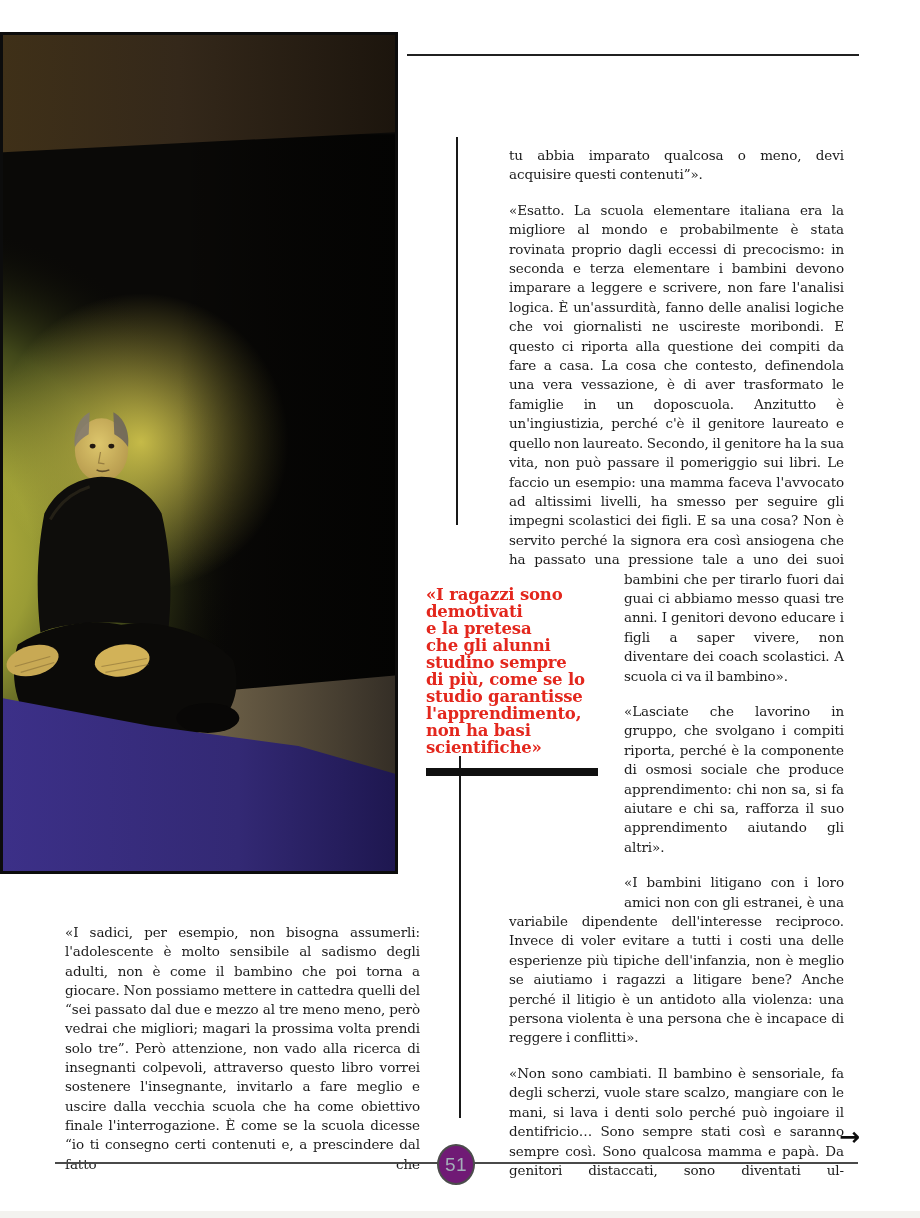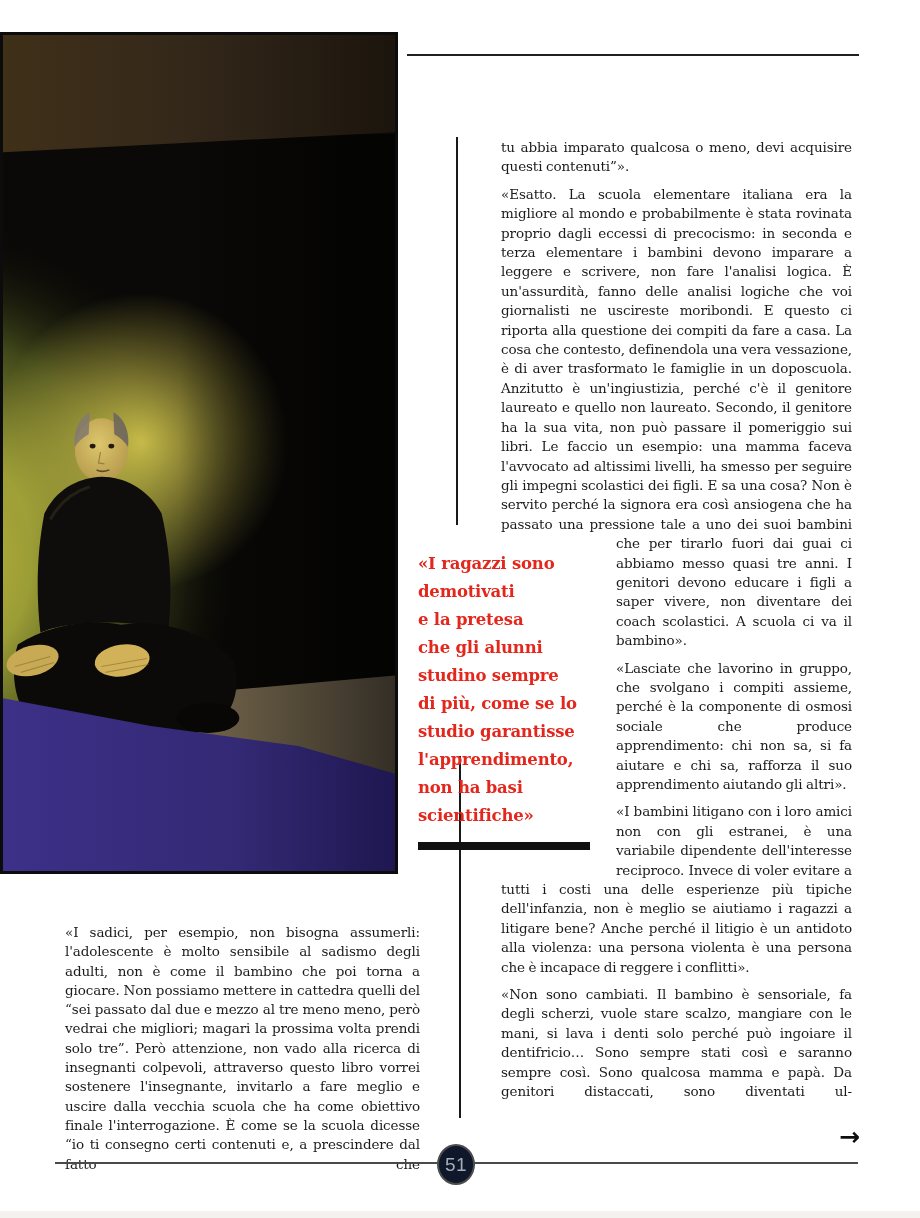--- a/index.html
+++ b/index.html
@@ -15,41 +15,41 @@
   .rule-top{position:absolute;left:407px;top:54px;width:452px;height:2px;background:#202020;}
   .vrule-1{position:absolute;left:456px;top:137px;width:2px;height:388px;background:#191919;}
   .vrule-2{position:absolute;left:459px;top:756px;width:2px;height:362px;background:#191919;}
   .rule-bottom{position:absolute;left:55px;top:1162px;width:803px;height:2px;background:#4a4a4a;}
   .page-edge{position:absolute;left:0;top:1211px;width:920px;height:7px;background:#f3f2ef;}
 
   
   .col-right{position:absolute;left:493px;top:130px;width:367px;
     font-size:13.5px;line-height:19.4px;text-align:justify;
     letter-spacing:-0.1px;word-spacing:-0.6px;}
-  .col-right p{margin:8px;}
+  .col-right p{margin:16px;}
   .q{font-weight:bold;}
   .force-just{text-align-last:justify;}
 
   .col-left{position:absolute;left:55px;top:913px;width:375px;
     font-size:13.5px;line-height:19.3px;text-align:justify;
     letter-spacing:-0.1px;word-spacing:-0.6px;}
   .col-left p{margin:10px;}
 
   
   .pull{display:block;float:left;width:180px;height:328px;
     margin-left:-83px;margin-right:18px;padding-top:16px;box-sizing:border-box;
     text-align:left;text-align-last:auto;}
   .pull-text{display:block;white-space:pre-line;color:#e3271d;
-    font-weight:bold;font-size:16.5px;line-height:28px;
+    font-weight:bold;font-size:16.5px;line-height:17px;
     letter-spacing:-0.2px;word-spacing:0;}
   .pull-bar{display:block;width:172px;height:8px;background:#101010;margin-top:12px;}
 
   
   .page-circle{position:absolute;left:437px;top:1144px;width:34px;height:37px;
-    background:#0f172a;border:2px solid #4c4c4c;border-radius:50%;z-index:2;
+    background:#701a75;border:2px solid #4c4c4c;border-radius:50%;z-index:2;
     display:flex;align-items:center;justify-content:center;
     font-family:"Liberation Sans",sans-serif;font-weight:300;font-size:19px;
     color:#a3aeb8;letter-spacing:0.5px;}
   .next-arrow{position:absolute;left:820px;top:1122px;width:40px;
     font-family:"DejaVu Sans",sans-serif;font-weight:bold;font-size:25px;
     color:#0d0d0d;text-align:right;}
 </style>
 </head>
 <body>
 
@@ -141,21 +141,21 @@
 studino sempre
 di più, come se lo
 studio garantisse
 l'apprendimento,
 non ha basi
 scientifiche»</span>
       <span class="pull-bar"></span>
     </span>
     <span>per tirarlo fuori dai guai ci abbiamo messo quasi tre anni. I genitori devono educare i figli a saper vivere, non diventare dei coach scolastici. A scuola ci va il bambino».</span>
   </p>
-  <p><span>«Lasciate che lavorino in gruppo, che svolgano i compiti assieme, perché è la componente di osmosi sociale che produce apprendimento: chi non sa, si fa aiutare e chi sa, rafforza il suo apprendimento aiutando gli altri».</span></p>
+  <p><span>«Lasciate che lavorino in gruppo, che svolgano i compiti riporta, perché è la componente di osmosi sociale che produce apprendimento: chi non sa, si fa aiutare e chi sa, rafforza il suo apprendimento aiutando gli altri».</span></p>
   <p><span>«I bambini litigano con i loro amici non con gli estranei, è una variabile dipendente dell'interesse reciproco. Invece di voler evitare a tutti i costi una delle esperienze più tipiche dell'infanzia, non è meglio se aiutiamo i ragazzi a litigare bene? Anche perché il litigio è un antidoto alla violenza: una persona violenta è una persona che è incapace di reggere i conflitti».</span></p>
   <p class="force-just"><span>«Non sono cambiati. Il bambino è sensoriale, fa degli scherzi, vuole stare scalzo, mangiare con le mani, si lava i denti solo perché può ingoiare il dentifricio… Sono sempre stati così e saranno sempre così. Sono qualcosa mamma e papà. Da genitori distaccati, sono diventati ul-</span></p>
 </div>
 
 <div class="col-left">
   <p class="force-just"><span>«I sadici, per esempio, non bisogna assumerli: l'adolescente è molto sensibile al sadismo degli adulti, non è come il bambino che poi torna a giocare. Non possiamo mettere in cattedra quelli del “sei passato dal due e mezzo al tre meno meno, però vedrai che migliori; magari la prossima volta prendi solo tre”. Però attenzione, non vado alla ricerca di insegnanti colpevoli, attraverso questo libro vorrei sostenere l'insegnante, invitarlo a fare meglio e uscire dalla vecchia scuola che ha come obiettivo finale l'interrogazione. È come se la scuola dicesse “io ti consegno certi contenuti e, a prescindere dal fatto che</span></p>
 </div>
 
 <div class="rule-bottom"></div>
 <div class="page-circle">

